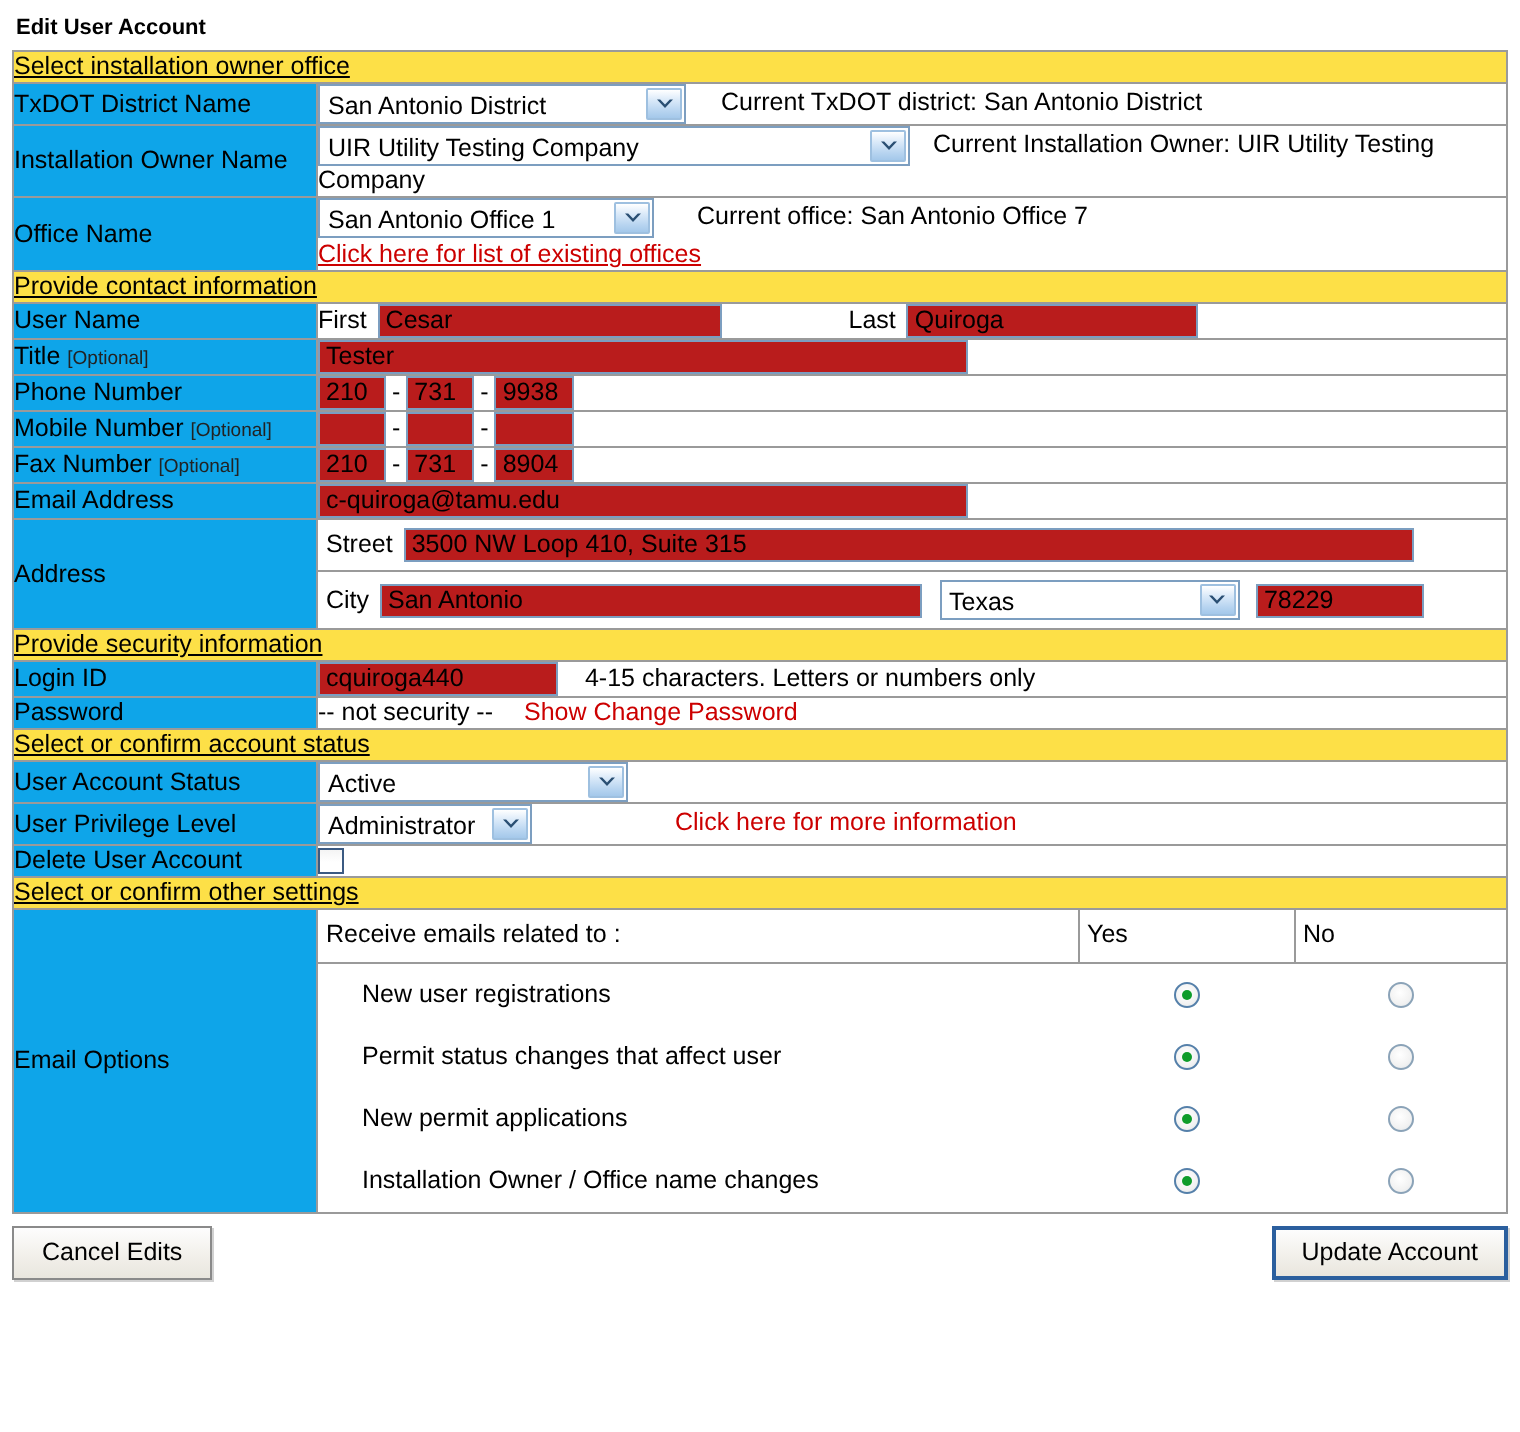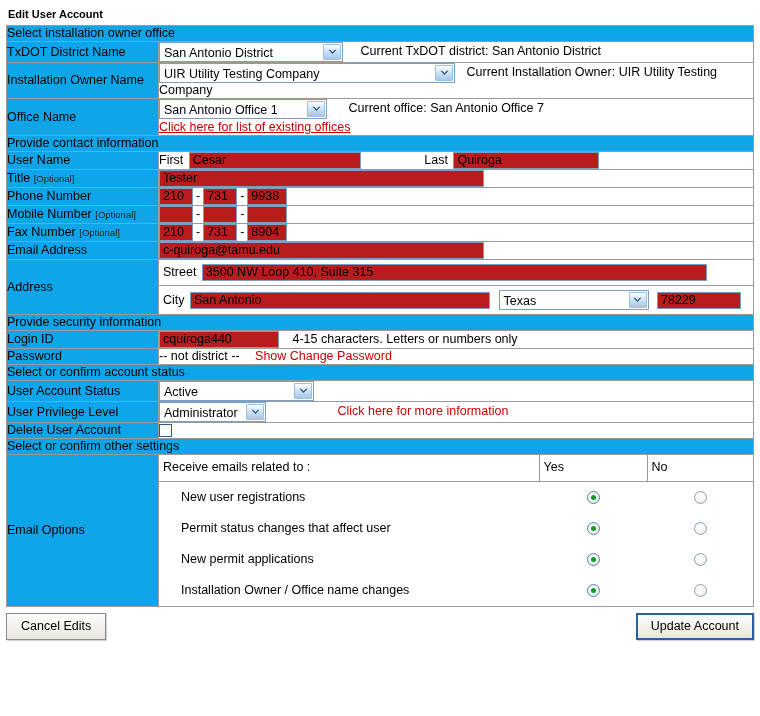--- a/index.html
+++ b/index.html
@@ -38,26 +38,27 @@
   table.form td {
     border: 1px solid #9a9a9a;
     padding: 0;
     vertical-align: middle;
     font-size: 12.5px;
     line-height: 15px;
   }
 
   
   td.section {
-    background: #0ea5e9;
+    background: #fde047;
     padding: 3px 4px 4px 4px;
     font-size: 12.5px;
     line-height: 14px;
     border-left: 1px solid #808080;
     border-right: 1px solid #808080;
+    text-decoration: underline;
   }
 
   
   td.lbl {
     background: #0ea5e9;
     width: 152px;
     padding: 5px 0 5px 4px;
     font-size: 12.5px;
   }
   td.lbl .opt {
@@ -360,21 +361,21 @@
 
     <tr>
       <td class="lbl">Address</td>
       <td style="padding:0;">
         <div style="padding:4px 0 4px 4px; border-bottom:1px solid #9a9a9a;">
           <span class="inline-label">Street</span>
           <input class="txt" style="width: 505px;" value="3500 NW Loop 410, Suite 315">
         </div>
         <div style="padding:4px 0 4px 4px;">
           <span class="inline-label">City</span>
-          <input class="txt" style="width: 300px;" value="San Antonio">
+          <input class="txt" style="width: 271px;" value="San Antonio">
           <span class="sel" style="width:150px; margin-left:5px;">
             <span class="sel-text">Texas</span>
             <span class="sel-btn">
               <svg width="9" height="6" viewBox="0 0 9 6">
                     <path d="M0.5 0.8 L4.5 5 L8.5 0.8 L6.9 0.8 L4.5 3.3 L2.1 0.8 Z" fill="#2a4f73"></path>
                   </svg>
             </span>
           </span>
           <input class="txt" style="width: 84px; margin-left: 5px;" value="78229">
         </div>
@@ -389,21 +390,21 @@
       <td class="lbl">Login ID</td>
       <td class="fld">
         <input class="txt" style="width: 120px;" value="cquiroga440">
         <span class="note" style="margin-left:10px;">4-15 characters. Letters or numbers only</span>
       </td>
     </tr>
 
     <tr>
       <td class="lbl">Password</td>
       <td class="fld">
-        <span class="note">-- not district --</span>
+        <span class="note">-- not security --</span>
         <span class="redtext" style="margin-left:12px;">Show Change Password</span>
       </td>
     </tr>
 
     <tr>
       <td class="section" colspan="2">Select or confirm account status</td>
     </tr>
 
     <tr>
       <td class="lbl">User Account Status</td>

